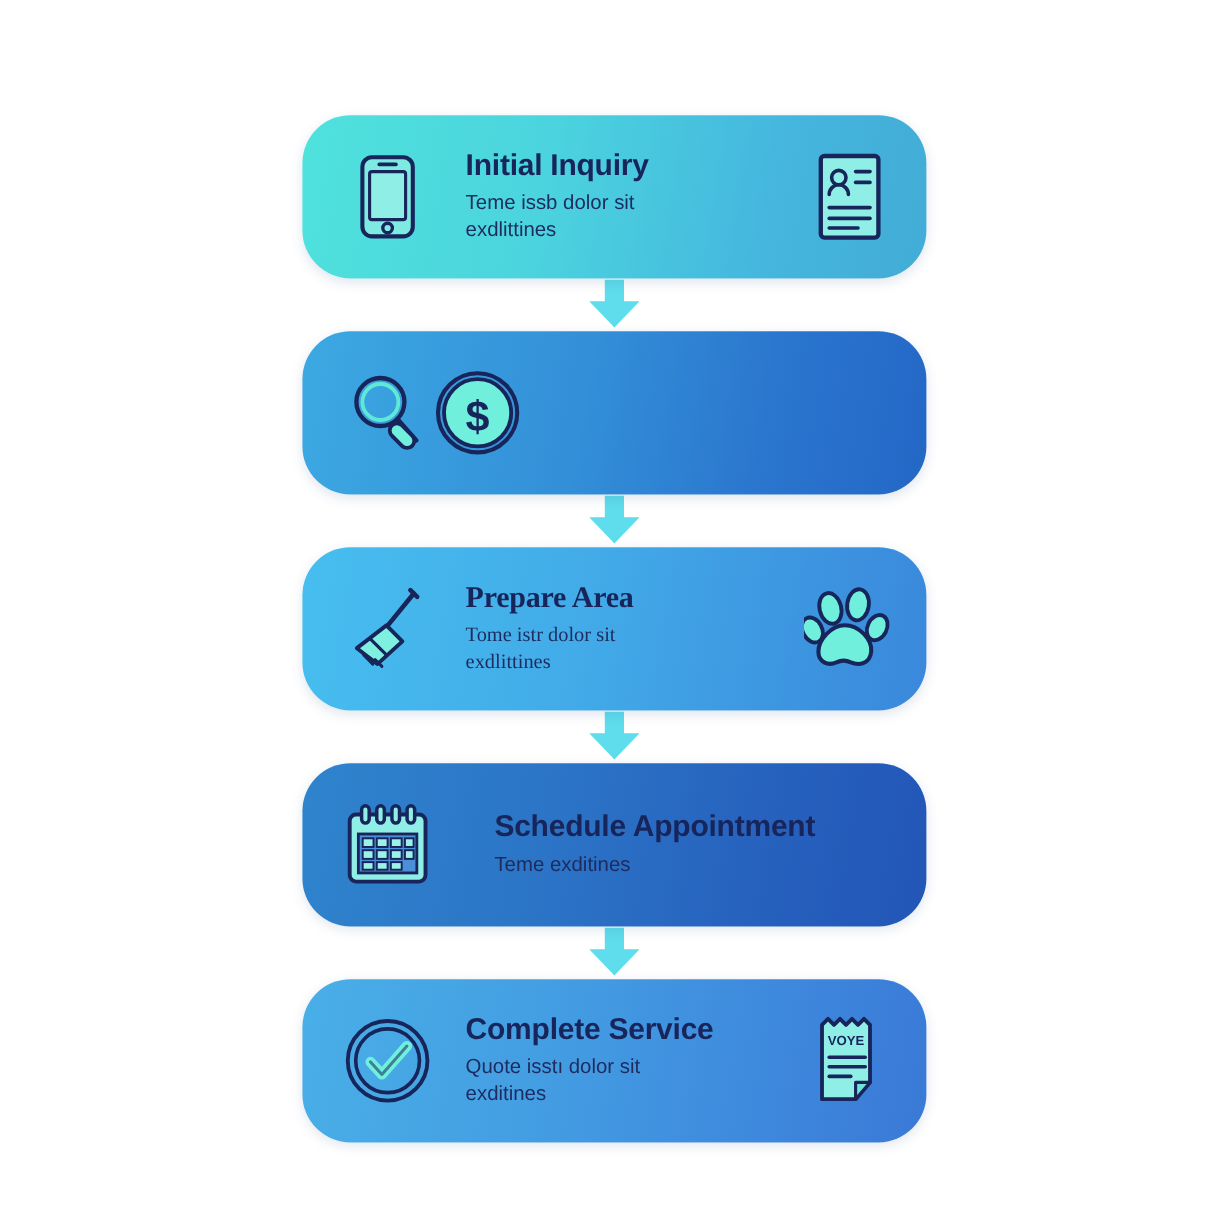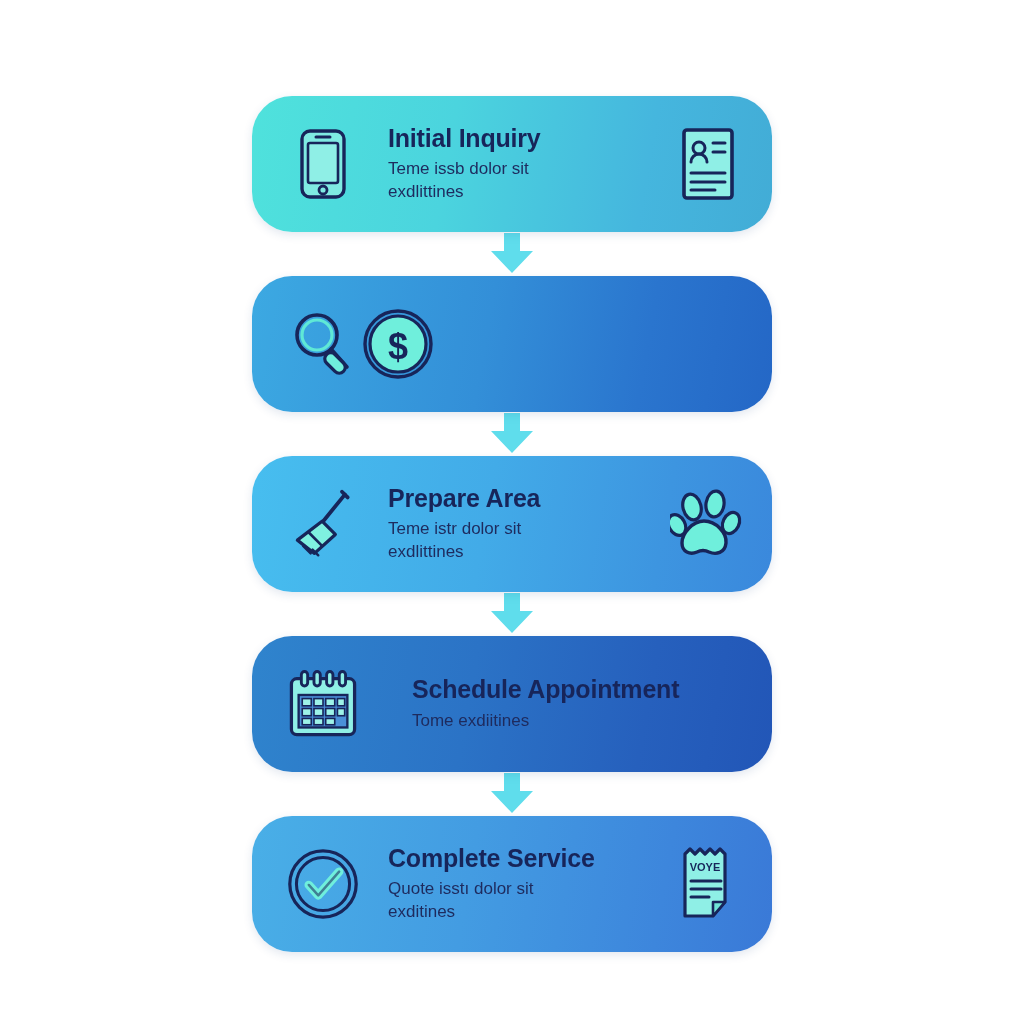--- a/index.html
+++ b/index.html
@@ -30,21 +30,21 @@
     height: 136px;
     border-radius: 40px;
     display: flex;
     align-items: center;
     box-sizing: border-box;
     padding: 0 26px 0 34px;
     box-shadow: 0 3px 10px rgba(30,70,130,0.13);
   }
   .card-1 { background: linear-gradient(100deg, #4FE2DC 0%, #4BD4DE 38%, #45B6DE 75%, #42ACD6 100%); }
   .card-2 { background: linear-gradient(100deg, #3CA9E2 0%, #338FD8 45%, #2A75CE 75%, #2467C6 100%); }
-  .card-3 { background: linear-gradient(100deg, #47BEEF 0%, #42ABE8 45%, #3D95E0 78%, #3A88DC 100%); }
+  .card-3 { background: linear-gradient(100deg, #47BEEF 0%, #42ABE8 45%, #3D95E0 78%, #3A88DC 100%); font-family: Liberation Serif, serif; }
   .card-4 { background: linear-gradient(100deg, #2F84CD 0%, #2B73C6 42%, #2660BD 75%, #2256B7 100%); gap: 24px; }
   .card-5 { background: linear-gradient(100deg, #49AFE7 0%, #439CE2 42%, #3D86DC 78%, #3A79D7 100%); }
 
   .icon-left {
     flex: 0 0 auto;
     width: 74px;
     height: 78px;
     display: flex;
     align-items: center;
     justify-content: center;
@@ -160,21 +160,21 @@
         <path d="M62 8 L36 40" stroke="#17255A" stroke-width="4" stroke-linecap="round"></path>
         <path d="M59 5 L65 11" stroke="#17255A" stroke-width="4" stroke-linecap="round"></path>
         <path d="M38 36 L52 50 L30 70 L12 56 Z" fill="#7FF0E0" stroke="#17255A" stroke-width="3.4" stroke-linejoin="round"></path>
         <path d="M24 48 L38 62" stroke="#17255A" stroke-width="2.8" stroke-linecap="round"></path>
         <path d="M18 62 L26 70" stroke="#17255A" stroke-width="2.6" stroke-linecap="round"></path>
         <path d="M28 66 L34 72" stroke="#17255A" stroke-width="2.6" stroke-linecap="round"></path>
       </svg>
     </div>
     <div class="text-block">
       <div class="step-title">Prepare Area</div>
-      <div class="step-desc">Teme istr dolor sit exdlittines</div>
+      <div class="step-desc">Tome istr dolor sit exdlittines</div>
     </div>
     <div class="icon-right">
       <svg width="76" height="74" viewBox="0 0 76 74">
         <ellipse cx="22" cy="20" rx="9" ry="13" transform="rotate(-14 22 20)" fill="#6FEFDC" stroke="#17255A" stroke-width="3.2"></ellipse>
         <ellipse cx="45" cy="17" rx="9" ry="13" transform="rotate(8 45 17)" fill="#6FEFDC" stroke="#17255A" stroke-width="3.2"></ellipse>
         <ellipse cx="7" cy="38" rx="8" ry="11" transform="rotate(-28 7 38)" fill="#6FEFDC" stroke="#17255A" stroke-width="3.2"></ellipse>
         <ellipse cx="61" cy="36" rx="8" ry="11" transform="rotate(26 61 36)" fill="#6FEFDC" stroke="#17255A" stroke-width="3.2"></ellipse>
         <path d="M34 34 C46 34 57 46 56 56 C55 66 46 68 39 65 C35 63 31 63 27 65 C20 68 12 65 12 56 C12 46 23 34 34 34 Z" fill="#6FEFDC" stroke="#17255A" stroke-width="3.4"></path>
       </svg>
     </div>
@@ -207,21 +207,21 @@
         <g fill="#8FEFE6" stroke="#17255A" stroke-width="3.2">
           <rect x="17" y="4" width="7" height="16" rx="3.5"></rect>
           <rect x="31" y="4" width="7" height="16" rx="3.5"></rect>
           <rect x="45" y="4" width="7" height="16" rx="3.5"></rect>
           <rect x="59" y="4" width="7" height="16" rx="3.5"></rect>
         </g>
       </svg>
     </div>
     <div class="text-block">
       <div class="step-title">Schedule Appointment</div>
-      <div class="step-desc">Tome exdiitines</div>
+      <div class="step-desc">Teme exditines</div>
     </div>
     <div class="icon-right empty"></div>
   </div>
 
   <div class="arrow-wrap">
     <svg width="46" height="42" viewBox="0 0 46 42">
       <path d="M15 0 L31 0 L31 18 L44 18 L23 40 L2 18 L15 18 Z" fill="#5FDDEC"></path>
     </svg>
   </div>
 

